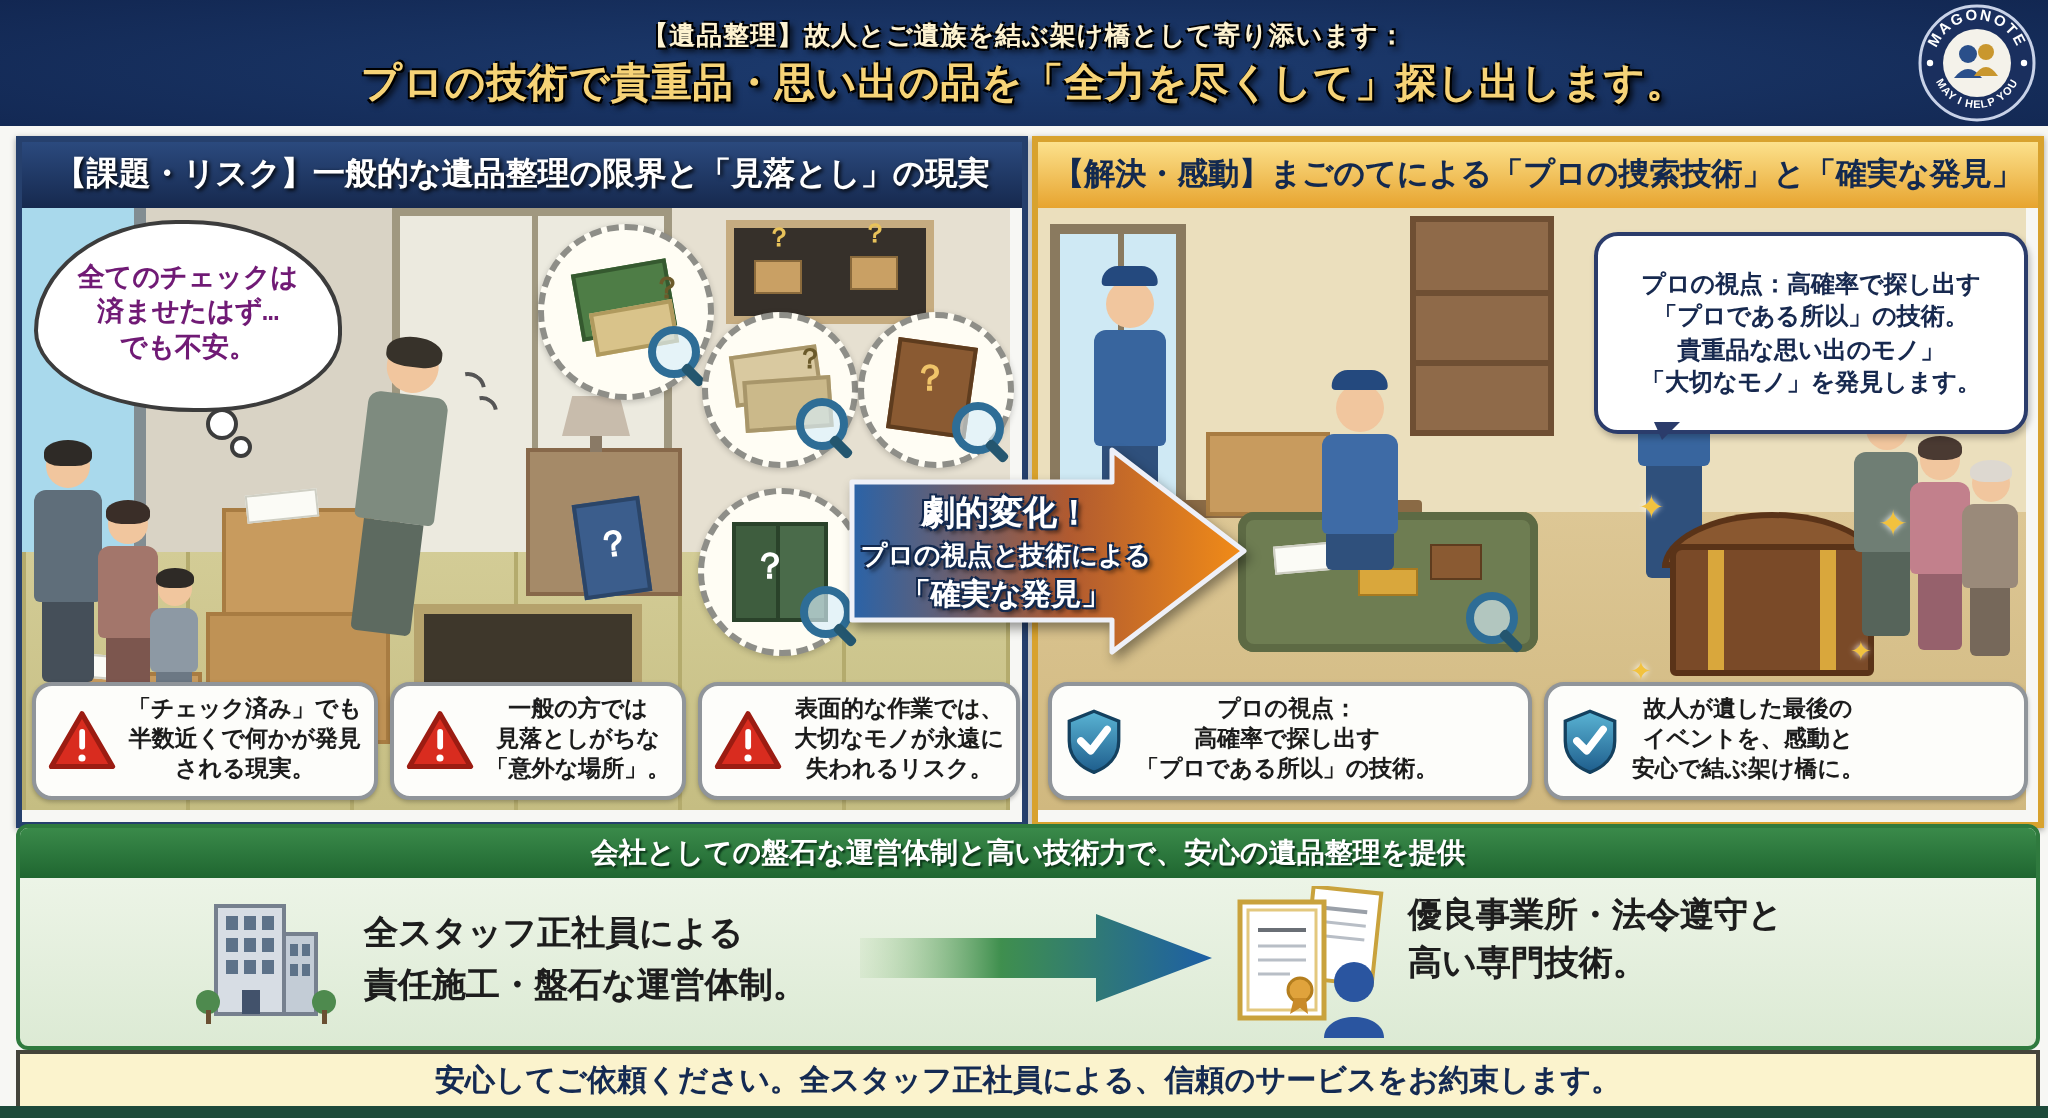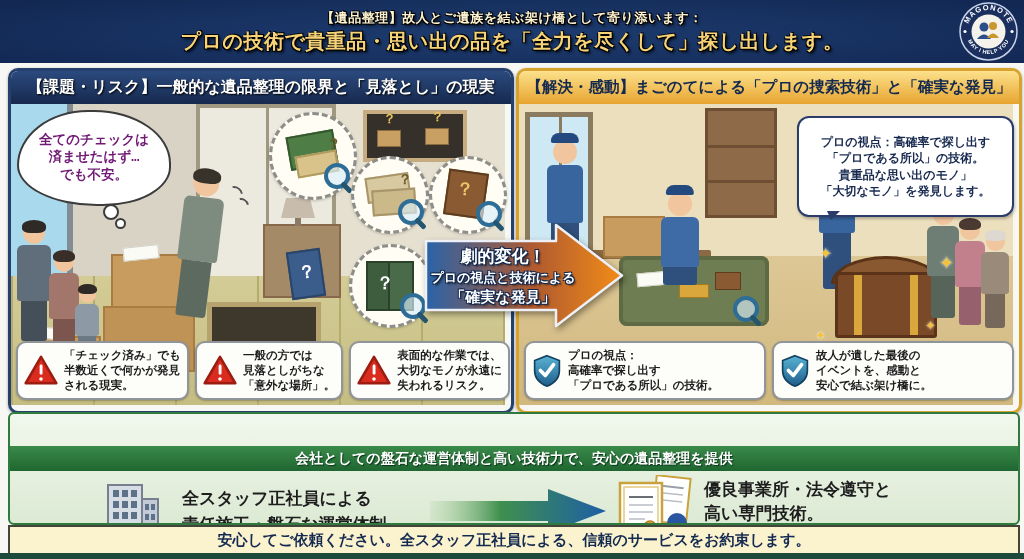--- a/index.html
+++ b/index.html
@@ -10,21 +10,21 @@
   .top-banner{position:absolute;left:0;top:0;width:1024px;height:63px;
     background:radial-gradient(ellipse 130% 170% at 50% 55%, #1d3c70 0%, #10234c 60%, #0b1a3b 100%);
     display:flex;flex-direction:column;justify-content:center;align-items:center;gap:1px;}
   .top-banner .l1{font-size:13px;font-weight:bold;color:#fdf2d0;letter-spacing:.5px;
     text-shadow:1px 1px 0 #000,-1px 1px 0 #000,1px -1px 0 #000,2px 2px 3px #000;}
   .top-banner .l2{font-size:20px;font-weight:bold;color:#f6d377;letter-spacing:.5px;
     text-shadow:1px 1px 0 #000,-1px 1px 0 #000,1px -1px 0 #000,2px 2px 3px #000;}
   .logo-badge{position:absolute;right:6px;top:2px;width:59px;height:59px;z-index:5;}
 
   
-  .panel{position:absolute;top:68px;width:500px;height:340px;border-radius:10px;overflow:hidden;
+  .panel{position:absolute;top:68px;width:500px;height:340px;border-radius:0;overflow:hidden;
     box-shadow:0 1px 3px rgba(0,0,0,.35);}
   .panel.left{left:8px;border:3px solid #26406d;}
   .panel.right{left:516px;border:3px solid #d8a22e;}
   .panel-title{height:33px;display:flex;align-items:center;justify-content:center;
     font-weight:bold;white-space:nowrap;}
   .panel.left .panel-title{background:linear-gradient(180deg,#2b4a7e,#16294e);color:#fff;font-size:16px;
     text-shadow:1px 1px 2px #000;}
   .panel.right .panel-title{background:linear-gradient(180deg,#fce18c,#e7a42f);color:#13294f;font-size:15.5px;}
   .scene{position:relative;width:100%;height:301px;overflow:hidden;}
   .abs{position:absolute;}
@@ -96,39 +96,39 @@
     border-radius:6px 6px 3px 3px;}
   .chest::before{content:"";position:absolute;left:16px;top:0;bottom:0;width:8px;background:#d9a73c;}
   .chest::after{content:"";position:absolute;right:16px;top:0;bottom:0;width:8px;background:#d9a73c;}
   .chest-lid{left:312px;top:152px;width:104px;height:22px;background:#8a5830;border:3px solid #5a3318;
     border-radius:50% 50% 0 0/100% 100% 0 0;}
   .sparkle{position:absolute;color:#f2c23e;text-shadow:0 0 3px #fff;z-index:14;}
 
   
   .callout-row{position:absolute;left:5px;right:5px;bottom:5px;display:flex;gap:6px;z-index:25;}
   .callout{flex:1;background:#fdfdfa;border:2px solid #90959a;border-radius:10px;padding:5px 6px;
-    display:flex;align-items:center;gap:6px;box-shadow:0 1px 2px rgba(0,0,0,.25);}
+    display:flex;align-items:center;gap:6px;box-shadow:0 1px 2px rgba(0,0,0,.25);text-align:center;}
   .callout .ctext{font-size:11.5px;font-weight:bold;color:#1c1c1c;line-height:1.3;}
   .callout .ctext div{white-space:nowrap;}
 
   
   .center-arrow{position:absolute;left:424px;top:223px;width:200px;height:105px;z-index:30;
     filter:drop-shadow(2px 3px 3px rgba(0,0,0,.4));}
   .center-arrow .txt{position:absolute;left:0;top:0;width:158px;height:100%;display:flex;flex-direction:column;
     justify-content:center;align-items:center;gap:1px;}
   .center-arrow .a1{font-size:17px;font-weight:bold;color:#fff;}
   .center-arrow .a2{font-size:13px;font-weight:bold;color:#fff;white-space:nowrap;}
   .center-arrow .a3{font-size:15px;font-weight:bold;color:#fff;}
   .center-arrow .txt>div{text-shadow:1px 1px 0 #12294f,-1px 1px 0 #12294f,1px -1px 0 #12294f,-1px -1px 0 #12294f,2px 2px 2px rgba(0,0,0,.6);}
 
   
   .bottom-section{position:absolute;left:8px;top:412px;width:1008px;height:109px;border:2px solid #2f7a3e;
     border-radius:6px;background:linear-gradient(180deg,#f1f7ec,#dcead4);overflow:hidden;}
   .bottom-title{height:25px;background:linear-gradient(180deg,#3a8a4a,#1f6630);color:#fff;font-size:14px;
-    font-weight:bold;display:flex;align-items:center;justify-content:center;text-shadow:1px 1px 1px #0a3317;margin-top:32px;}
+    font-weight:bold;display:flex;align-items:center;justify-content:center;text-shadow:1px 1px 1px #0a3317;}
   .bottom-content{position:relative;height:82px;}
   .btext{position:absolute;font-size:17px;font-weight:bold;color:#1d1d1d;line-height:1.5;}
   .footer-bar{position:absolute;left:8px;top:525px;width:1008px;height:26px;background:#fbf3cd;
     border:2px solid #44443a;display:flex;align-items:center;justify-content:center;}
   .footer-bar span{font-size:15px;font-weight:bold;color:#142a52;}
   .bottom-strip{position:absolute;left:0;top:553px;width:1024px;height:6px;background:#1d4a3a;}
 </style>
 </head>
 <body>
 

